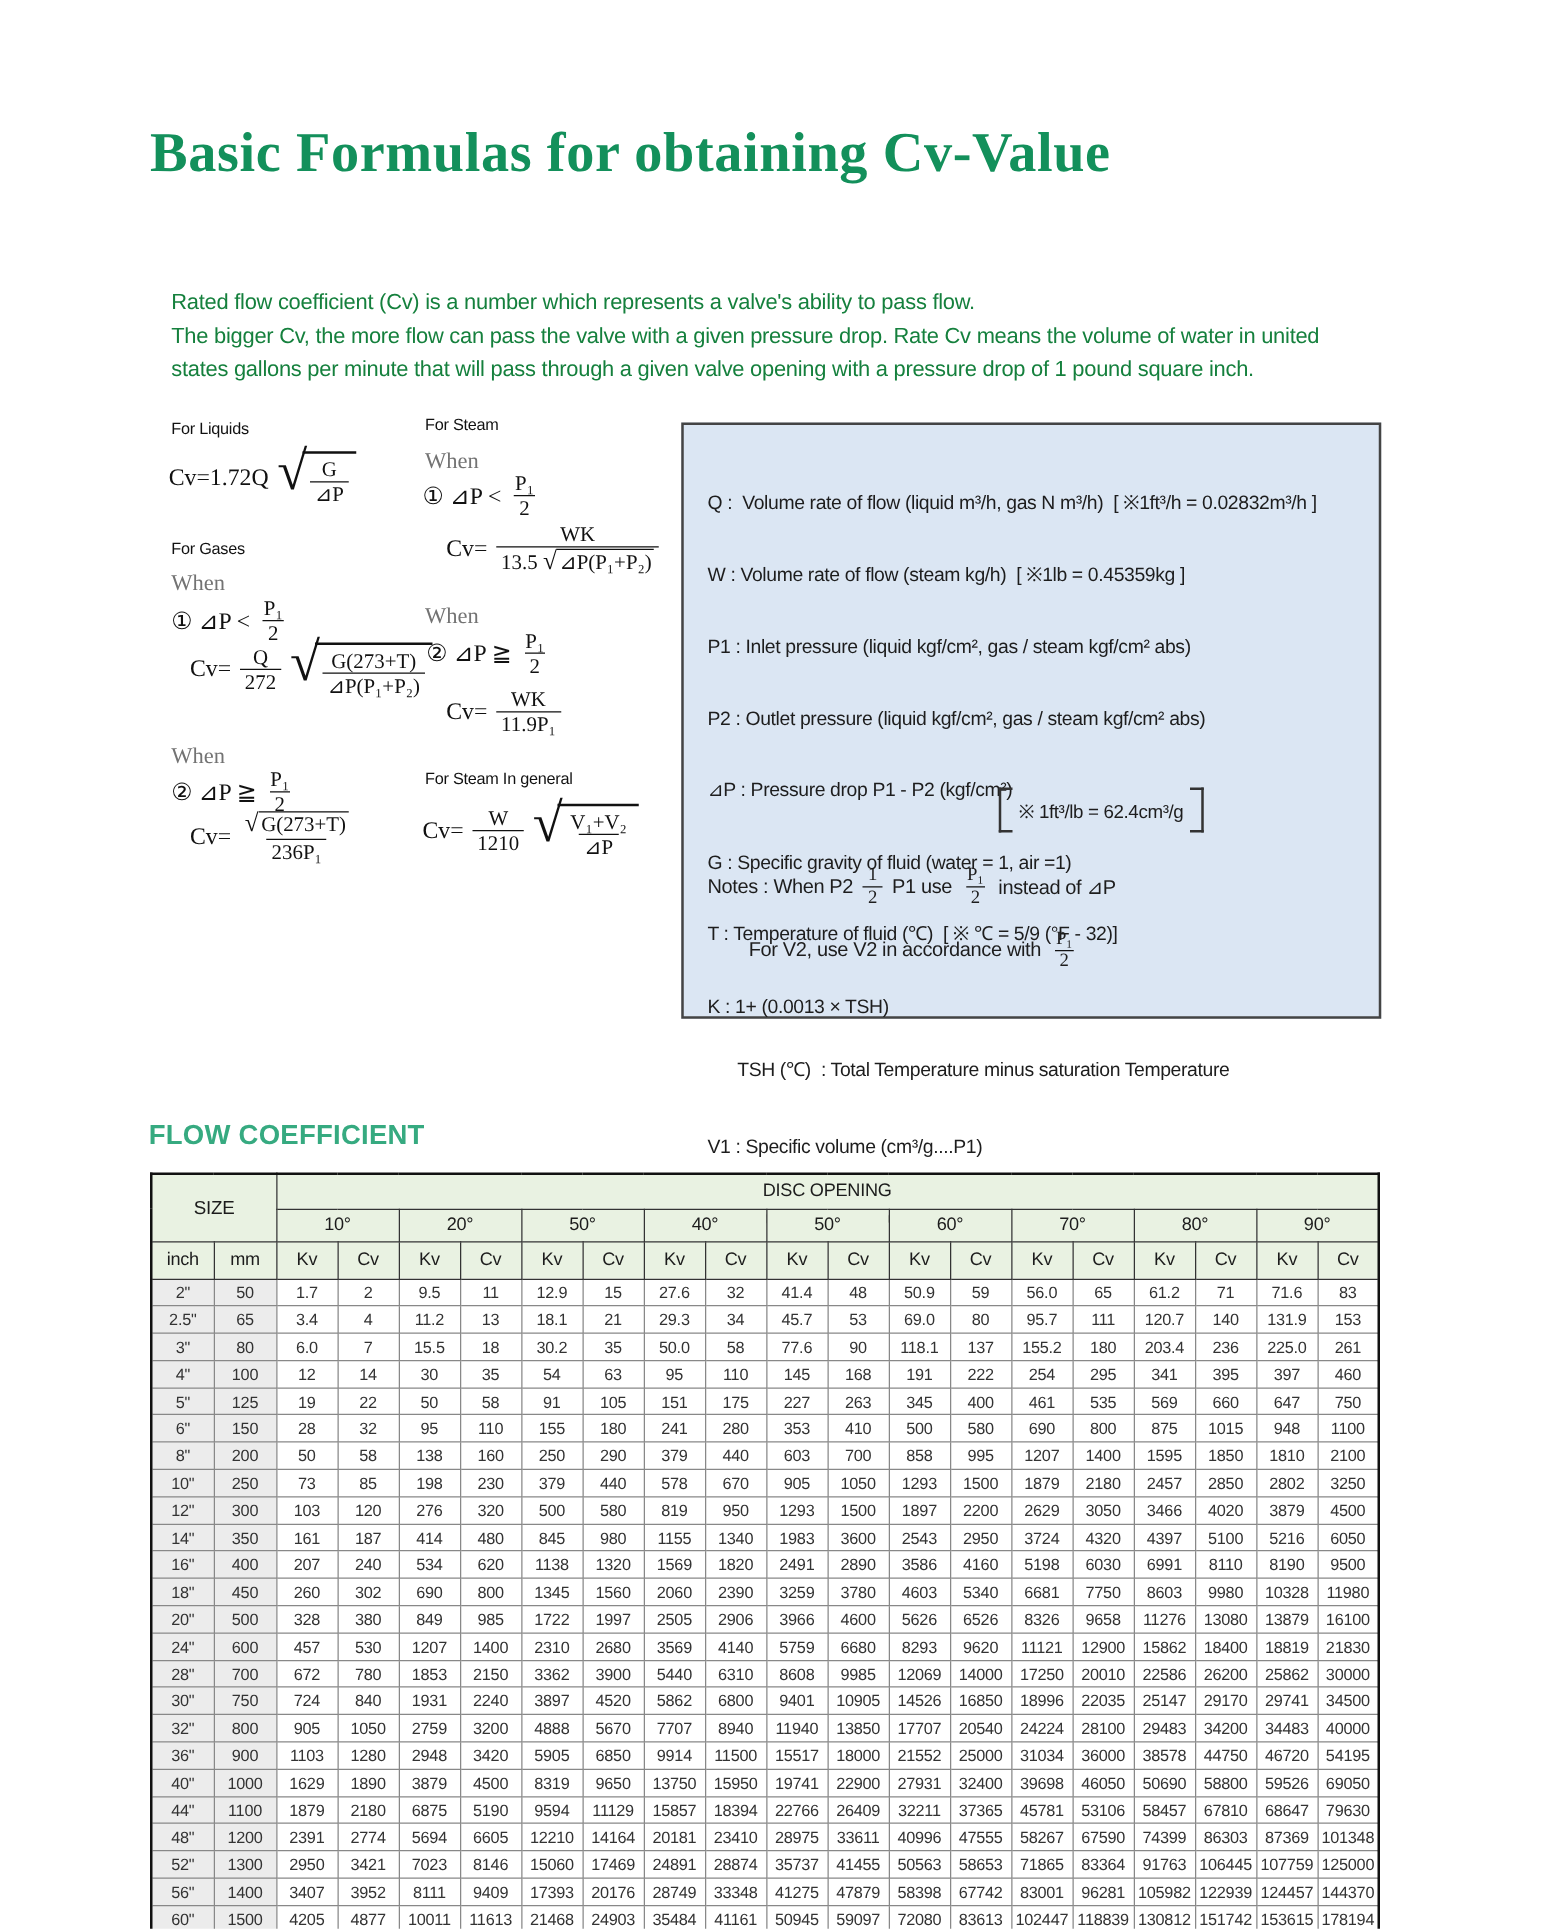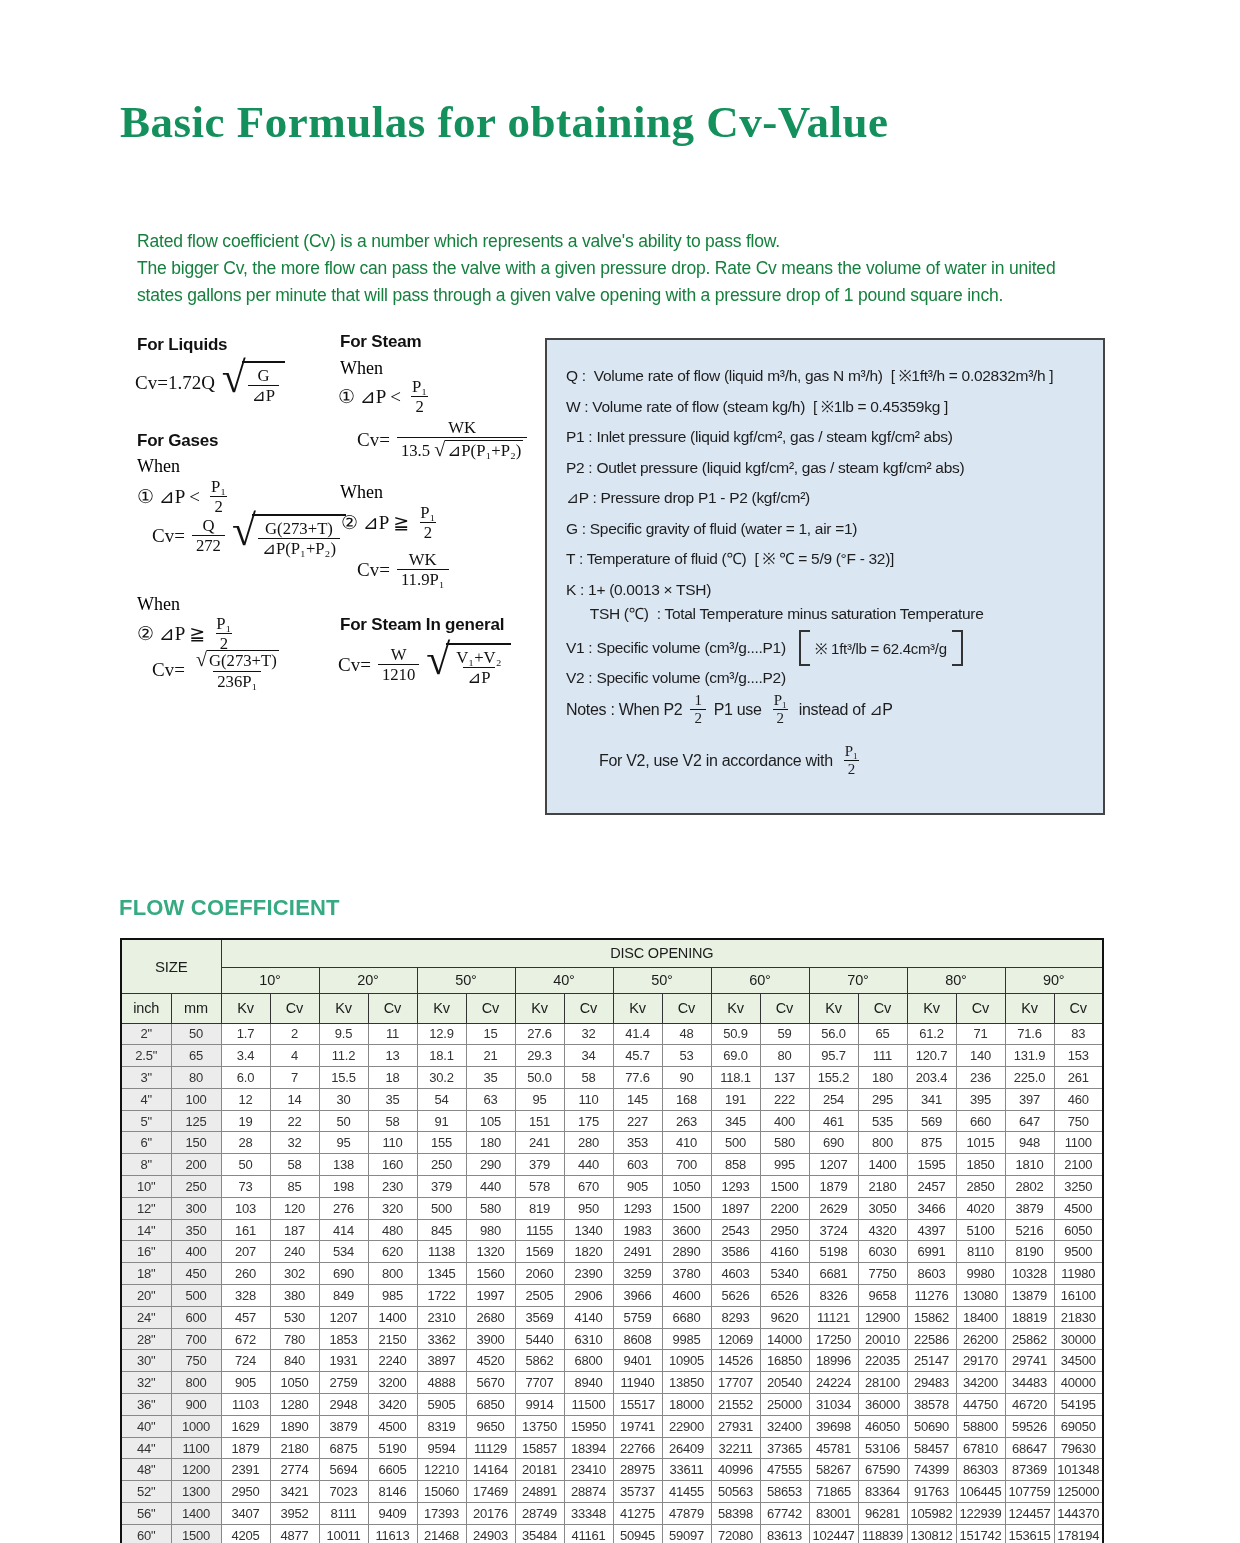--- a/index.html
+++ b/index.html
@@ -7,40 +7,40 @@
 
   .abs { position:absolute; }
 
   
   .page-title { font-family:"Liberation Serif", serif; font-weight:bold; font-size:45px; color:#13905b; letter-spacing:0.5px; margin:0; }
 
   
   .intro { font-size:17.5px; color:#15803d; line-height:1.55; white-space:pre-line; letter-spacing:-0.2px; }
 
   
-  .sec-head { font-size:17px; font-weight:bold; color:#111; letter-spacing:-0.2px; }
-  .when { font-family:"Liberation Serif", serif; font-size:18px; color:#000000; }
+  .sec-head { font-size:13px; font-weight:normal; color:#111; letter-spacing:-0.2px; }
+  .when { font-family:"Liberation Serif", serif; font-size:18px; color:#737373; }
   .cond, .formula { font-family:"Liberation Serif", serif; font-size:19px; color:#111; display:flex; align-items:center; gap:7px; white-space:nowrap; }
 
   .frac { display:inline-flex; flex-direction:column; align-items:center; line-height:1.15; font-size:0.88em; vertical-align:middle; }
   .frac .num { padding:0 4px; }
   .frac .den { border-top:1.5px solid #111; padding:0 4px; }
 
   .sqrt { display:inline-flex; align-items:flex-start; }
   .sqrt::before { content:"√"; font-size:2.3em; line-height:0.8; margin-right:-4px; }
   .sqrt .radicand { border-top:2px solid #111; padding:3px 6px 0 6px; margin-top:1px; }
 
   .sqrt-inline { white-space:nowrap; }
   .sqrt-inline::before { content:"√"; font-size:1.2em; }
   .sqrt-inline .over { border-top:1.5px solid #111; padding:0 2px; }
 
   
   .legend-box { left:545px; top:338px; width:560px; height:477px; background:#dbe6f3; border:2px solid #444; box-sizing:border-box; }
   .legend-lines { position:absolute; left:19px; top:26px; font-size:15.5px; color:#1d1d1d; letter-spacing:-0.3px; white-space:pre; }
-  .legend-line { height:30.5px; line-height:20px; }
+  .legend-line { height:30.5px; line-height:20px;margin-top:27px; }
   .legend-line:nth-child(8) { height:24px; }
   .legend-line:nth-child(9) { height:34px; }
 
   .bracket-note { position:absolute; display:flex; flex-direction:column; justify-content:center; gap:6px; padding:8px 16px; font-size:15px; color:#1d1d1d; letter-spacing:-0.3px; white-space:nowrap; }
   .bracket-note::before, .bracket-note::after { content:""; position:absolute; top:0; bottom:0; width:9px; border:2.5px solid #333; }
   .bracket-note::before { left:0; border-right:none; }
   .bracket-note::after { right:0; border-left:none; }
 
   .legend-notes { position:absolute; display:flex; align-items:center; gap:8px; font-size:16px; color:#1d1d1d; letter-spacing:-0.3px; white-space:nowrap; }
   .legend-notes .frac { font-family:"Liberation Serif", serif; font-size:15px; }

